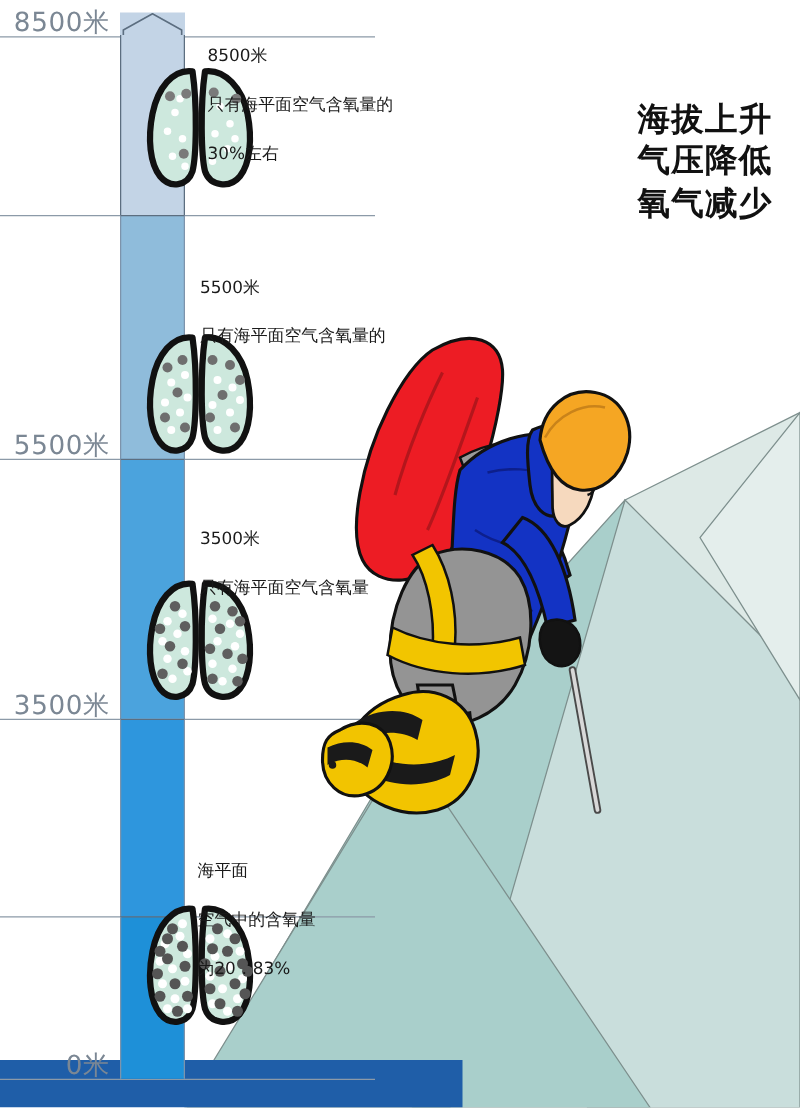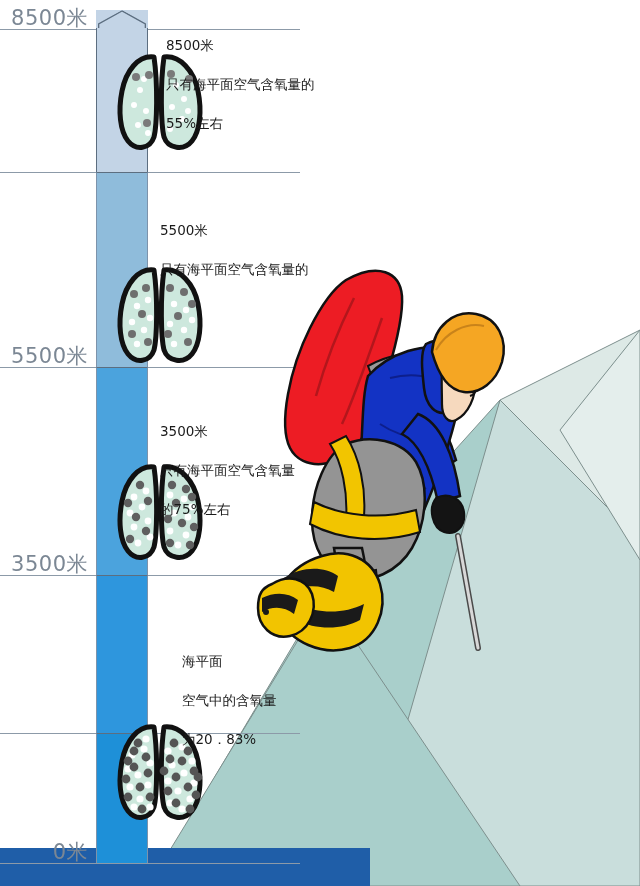--- a/index.html
+++ b/index.html
@@ -249,40 +249,44 @@
       <circle cx="72" cy="88" r="4.4"></circle>
         <circle cx="86" cy="94" r="4.4"></circle>
         <circle cx="60" cy="56" r="4.4"></circle>
       <circle cx="94" cy="62" r="4.4"></circle>
     </g>
   </svg>
 
   <div class="annot" style="left:166px; top:16px;">
     <div>8500米</div>
     <div>只有海平面空气含氧量的</div>
-    <div>55%左右</div>
+    <div>30%左右</div>
   </div>
 
   <div class="annot" style="left:160px; top:201px;">
     <div>5500米</div>
     <div>只有海平面空气含氧量的</div>
   </div>
 
   <div class="annot" style="left:160px; top:402px;">
     <div>3500米</div>
     <div>只有海平面空气含氧量</div>
-    <div>的75%左右</div>
-  </div>
-
-  <div class="annot" style="left:158px; top:632px;margin-left:24px;">
+  </div>
+
+  <div class="annot" style="left:158px; top:668px;">
     <div>海平面</div>
     <div>空气中的含氧量</div>
     <div>为20．83%</div>
   </div>
 
+  <div id="headline">
+    <div>海拔上升</div>
+    <div>气压降低</div>
+    <div>氧气减少</div>
+  </div>
 
   <svg id="climber" viewBox="0 0 270 420">
 
     <g>
       <line x1="208" y1="288" x2="228" y2="400" stroke="#4a4a4a" stroke-width="6" stroke-linecap="round"></line>
       <line x1="208" y1="288" x2="228" y2="400" stroke="#d8d8d8" stroke-width="3" stroke-linecap="round"></line>
     </g>
 
     <g>
       <path d="M96,32 C128,14 150,24 152,48 C154,78 128,168 108,196

